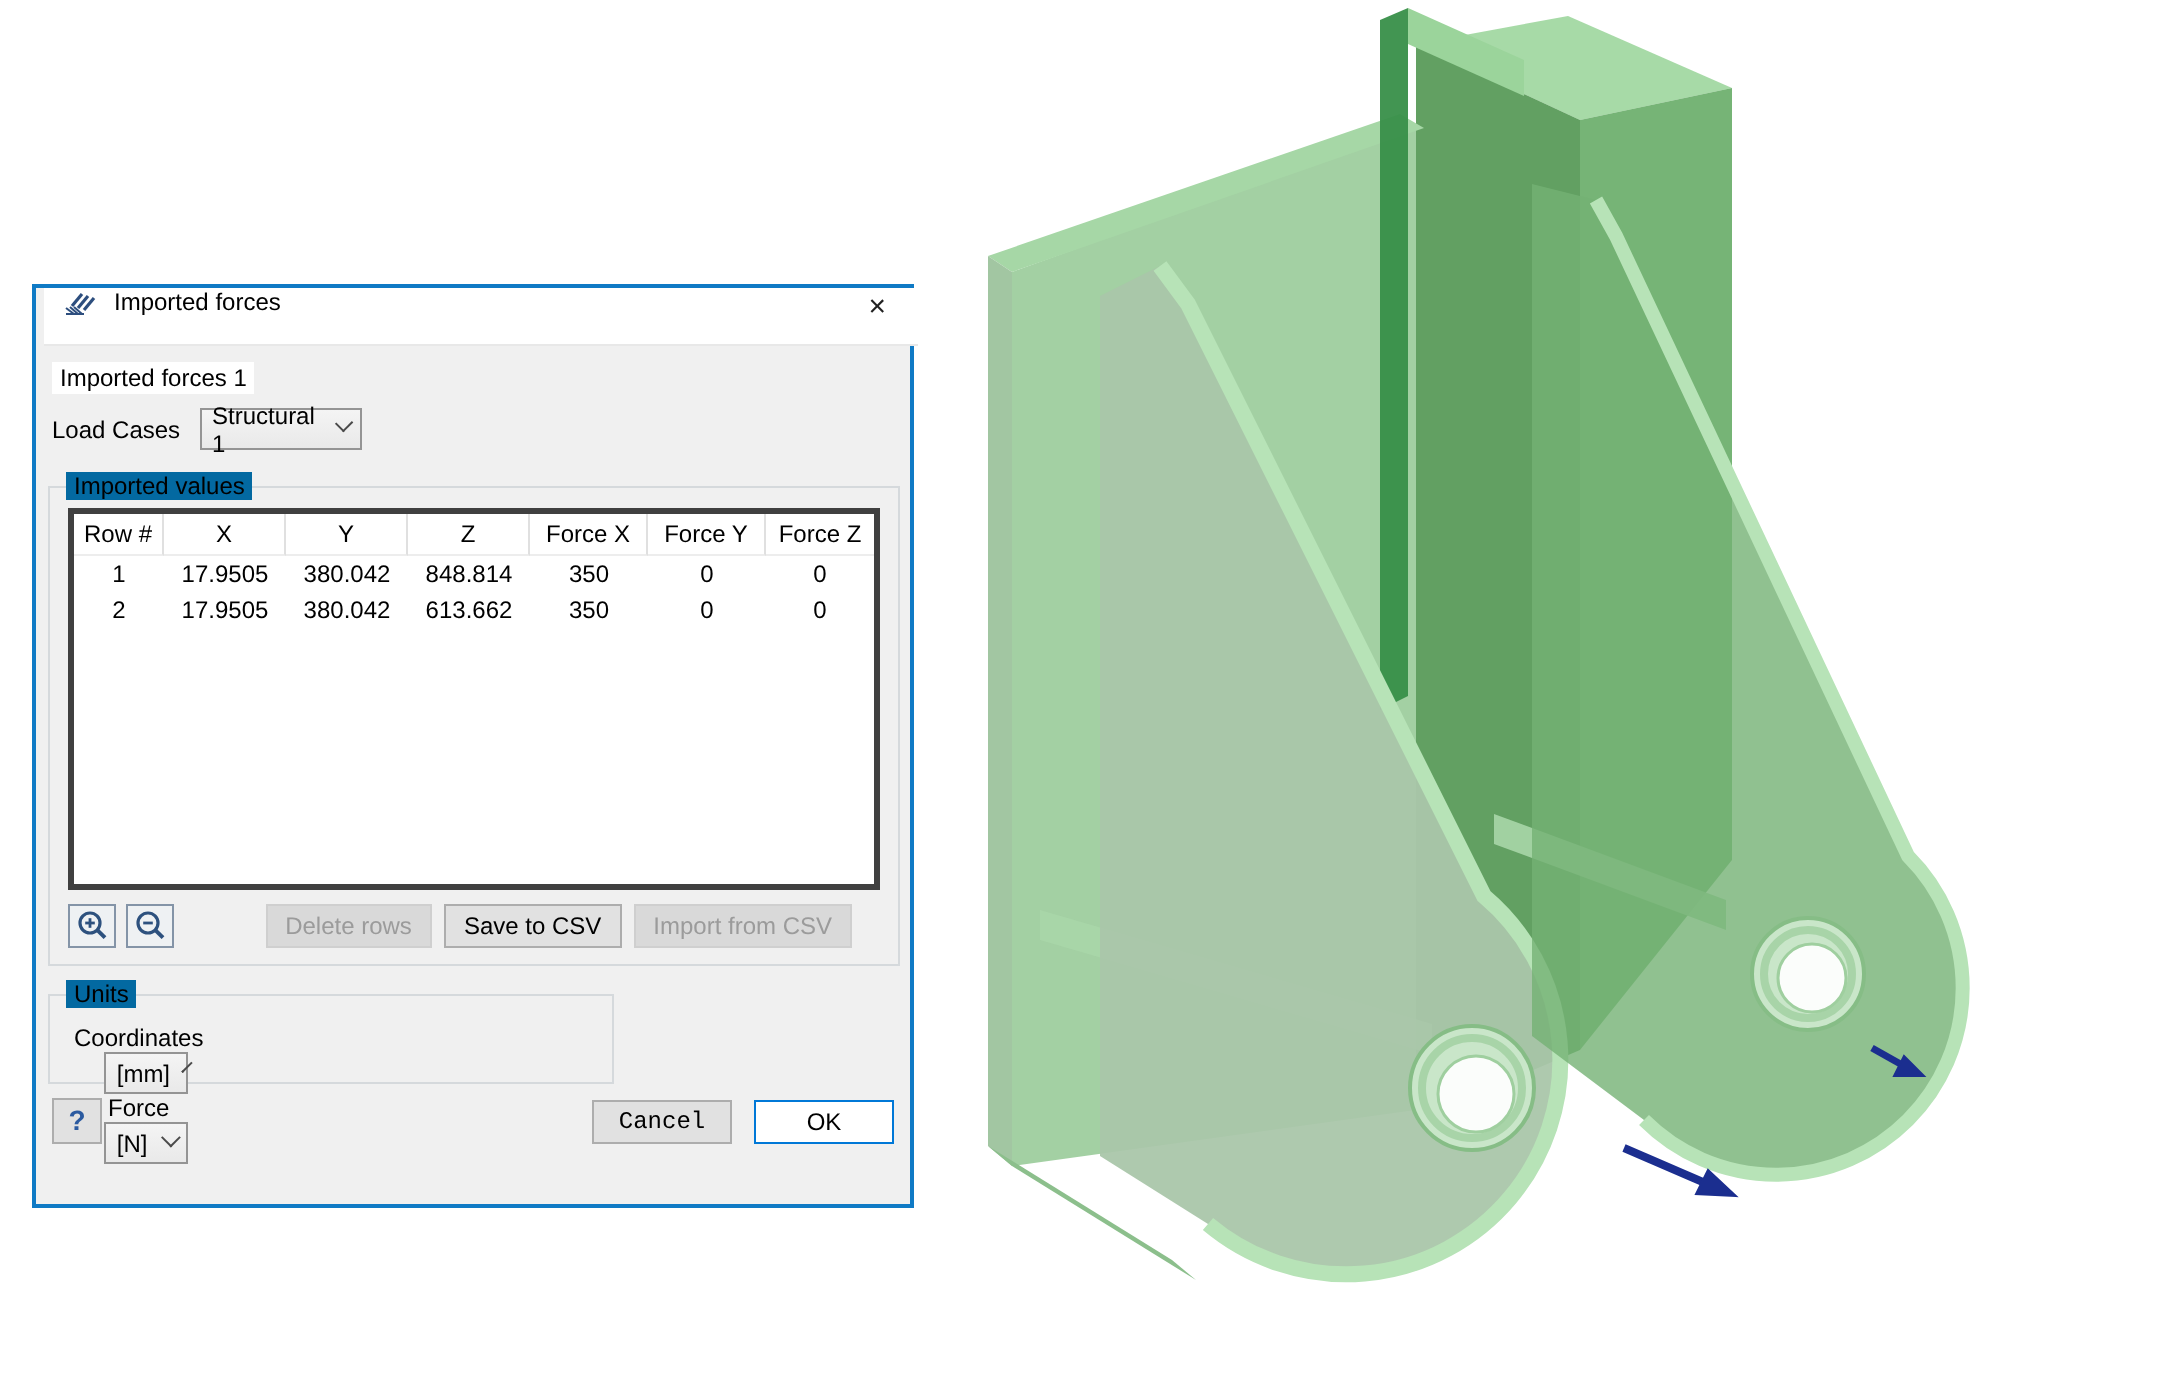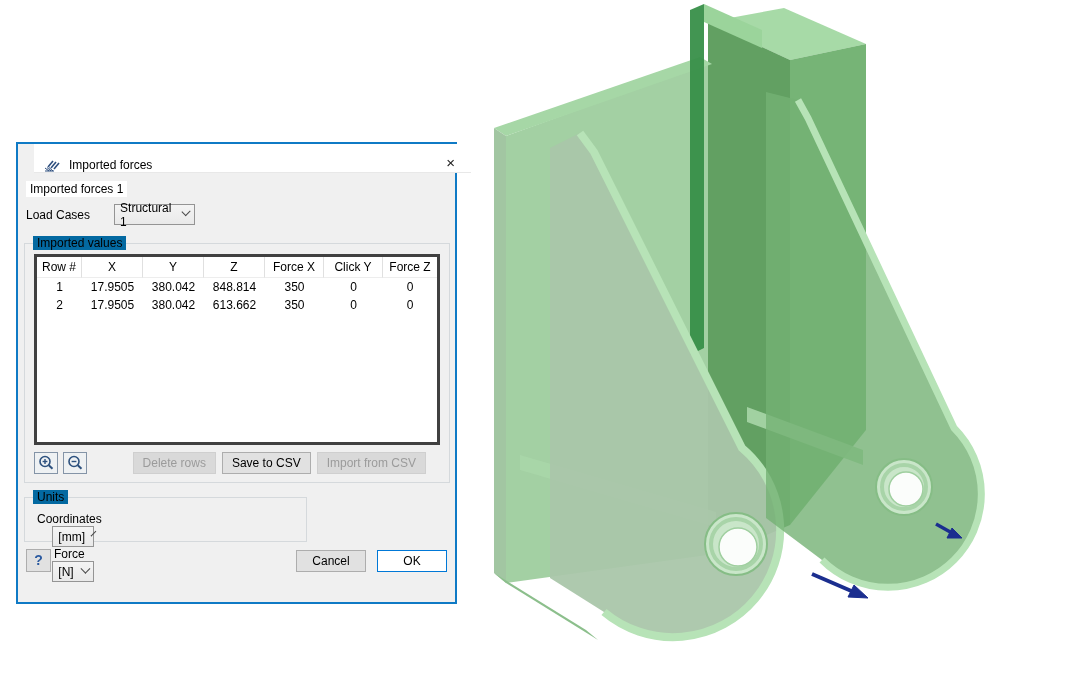--- a/index.html
+++ b/index.html
@@ -5,35 +5,35 @@
   * { margin:0; padding:0; box-sizing:border-box; }
   html,body { width:1090px; height:687px; background:#ffffff; overflow:hidden;
               font-family:"Liberation Sans", sans-serif; font-size:12px; color:#000; }
 
   
   .viewport { position:absolute; left:486px; top:0; width:604px; height:687px; }
 
   
   .dialog { position:absolute; left:16px; top:142px; width:441px; height:462px;
             border:2px solid #0f7ac5; background:#f0f0f0; }
-  .titlebar { position:absolute; left:16px; top:0; width:437px; height:29px; background:#ffffff;
-              border-bottom:1px solid #e8e8e8; display:flex; align-items:flex-end; padding:0 10px; }
+  .titlebar { position:absolute; left:4px; top:0; width:437px; height:29px; background:#ffffff;
+              border-bottom:1px solid #e8e8e8; display:flex; align-items:flex-start; padding:0 10px; }
   .title-text { margin-left:7px; }
   .close-btn { margin-left:auto; font-size:15px; color:#222; cursor:default; line-height:1;
                padding:2px 6px; }
 
   .name-field { position:absolute; left:8px; top:37px; background:#ffffff; padding:1px 4px; min-width:92px;text-align:center; }
 
   .row-loadcases { position:absolute; left:8px; top:60px; display:flex; align-items:center; }
   .combo { display:inline-flex; align-items:center; justify-content:space-between;
            border:1px solid #949494; background:linear-gradient(#f4f4f4,#e9e9e9);
            height:21px; padding:0 5px; }
   .combo .chev { width:7px; height:7px; border-right:1.5px solid #4a4a4a; border-bottom:1.5px solid #4a4a4a;
                  transform:rotate(45deg) translate(-2px,-2px); margin-left:8px; }
-  .combo-loadcases { margin-left:24px; width:81px; }
+  .combo-loadcases { margin-left:10px; width:81px; }
   .combo-units { width:42px; }
 
   .groupbox { position:absolute; border:1px solid #d5d9dc; }
   .groupbox .legend { position:absolute; top:-8px; left:8px; background:#0369a1; padding:0 4px; }
   .gb-values { left:6px; top:99px; width:426px; height:240px; }
   .gb-units  { left:6px; top:353px; width:283px; height:45px; }
 
   .table { position:absolute; left:9px; top:10px; width:406px; height:191px;
            background:#ffffff; border:3px solid #404040; overflow:hidden; }
   .tr-grid { display:grid; grid-template-columns:45px 61px 61px 61px 59px 59px auto; }
@@ -55,21 +55,21 @@
   .btn-import { margin-left:6px; margin-right:14px; }
 
   .units-inner { position:absolute; left:12px; top:14px; display:flex; align-items:center;flex-direction:column; }
   .units-inner .lbl2 { margin-right:8px; }
   .units-gap { width:40px; }
 
   .bottom-row { position:absolute; left:8px; top:405px; width:421px; height:23px;
                 display:flex; align-items:center; }
   .help-btn { width:25px; height:23px; border:1px solid #adadad; background:#e1e1e1;
               color:#2b5aa0; font-weight:bold; font-size:14px; text-align:center; line-height:21px; }
-  .btn-cancel { margin-left:auto; width:70px; }
+  .btn-cancel { margin-left:auto; width:70px;font-family:Liberation Mono, monospace; }
   .btn-ok { margin-left:11px; width:70px; background:#ffffff; border:1px solid #0078d7; }
 
   .statusbar { position:absolute; left:0; top:432px; width:437px; height:17px; background:#ffffff;
                line-height:17px; padding-left:6px; }
 </style>
 </head>
 <body>
 
 <div class="viewport">
   <svg width="604" height="687" viewBox="0 0 604 687" xmlns="http://www.w3.org/2000/svg">
@@ -149,21 +149,21 @@
   <div class="groupbox gb-values">
     <span class="legend">Imported values</span>
 
     <div class="table">
       <div class="tr-grid">
           <div class="th">Row #</div>
           <div class="th">X</div>
           <div class="th">Y</div>
           <div class="th">Z</div>
           <div class="th">Force X</div>
-          <div class="th">Click Y</div>
+          <div class="th">Force Y</div>
           <div class="th">Force Z</div>
         </div>
       <div>
           <div class="tr-grid">
             <div class="td">1</div>
             <div class="td">17.9505</div>
             <div class="td">380.042</div>
             <div class="td">848.814</div>
             <div class="td">350</div>
             <div class="td">0</div>

